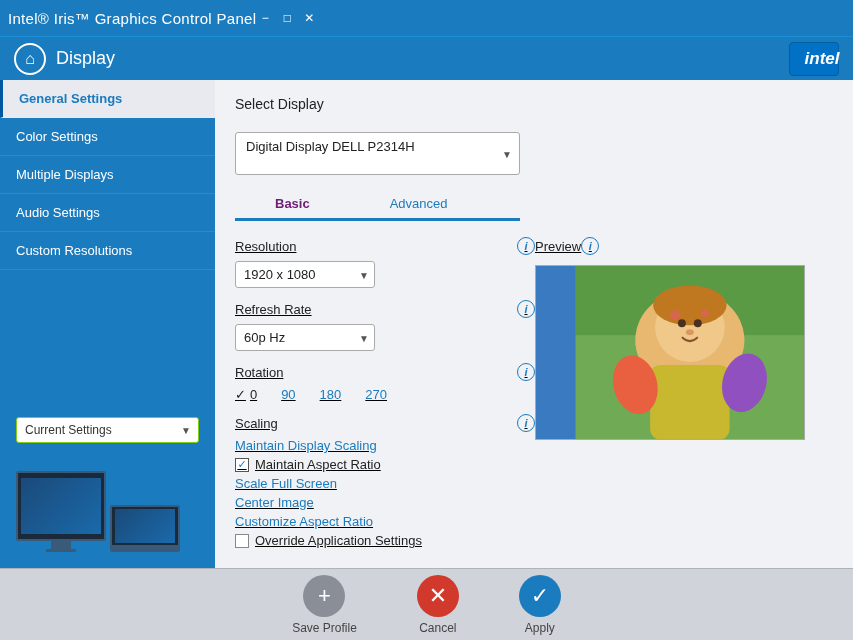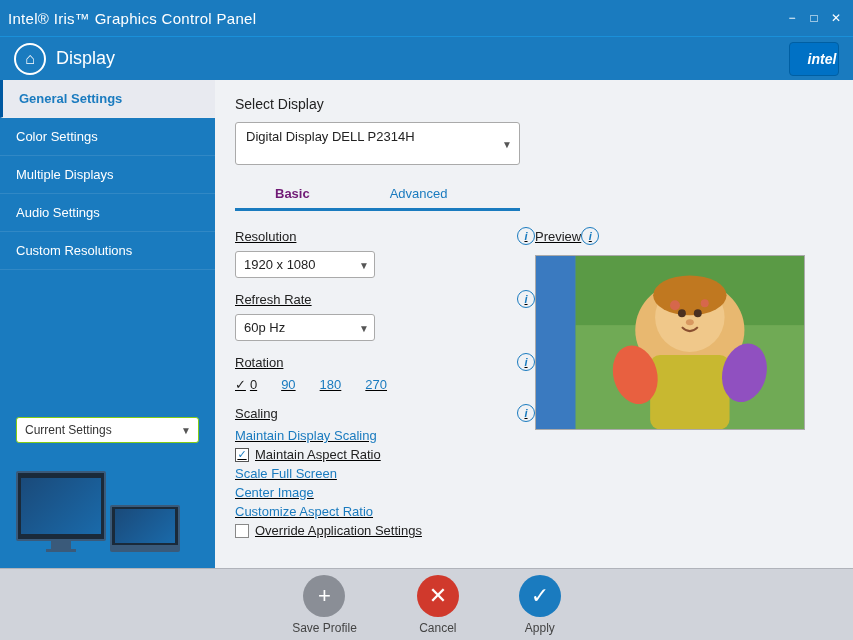--- a/index.html
+++ b/index.html
@@ -11,21 +11,21 @@
       background: #e8eaf0;
       overflow: hidden;
     }
 
     
     .title-bar {
       background: #1a7bbf;
       height: 36px;
       display: flex;
       align-items: center;
-      justify-content: space-between;
+      justify-content: flex-start;
       padding: 0 8px;
       color: white;
     }
     .title-bar-title {
       font-size: 15px;
       font-weight: 400;
       letter-spacing: 0.3px;
     }
     .title-bar-controls {
       display: flex;
@@ -77,21 +77,21 @@
     }
     .intel-logo {
       width: 50px;
       height: 34px;
       background: #0071c5;
       border-radius: 4px;
       display: flex;
       align-items: center;
       justify-content: center;
       color: white;
-      font-size: 14px;
+      font-size: 17px;
       font-style: italic;
       font-weight: bold;
       border: 1px solid #005fa3;
       padding-left: 16px;
     }
 
     
     .main-layout {
       display: flex;
       height: calc(640px - 36px - 44px - 72px);
@@ -214,21 +214,21 @@
     .content-area {
       flex: 1;
       background: #f0f2f5;
       padding: 16px 20px;
       overflow-y: auto;
     }
 
     .select-display-label {
       font-size: 14px;
       color: #222;
-      margin-bottom: 10px;
+      margin-bottom: 20px;
     }
     .display-select-wrapper {
       position: relative;
       width: 285px;
       margin-bottom: 14px;
     }
     .display-select {
       width: 100%;
       padding: 6px 28px 20px 10px;
       background: white;

